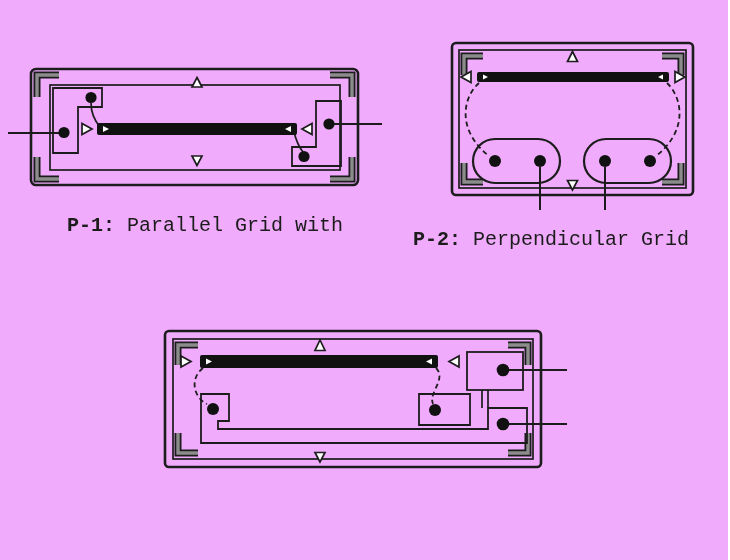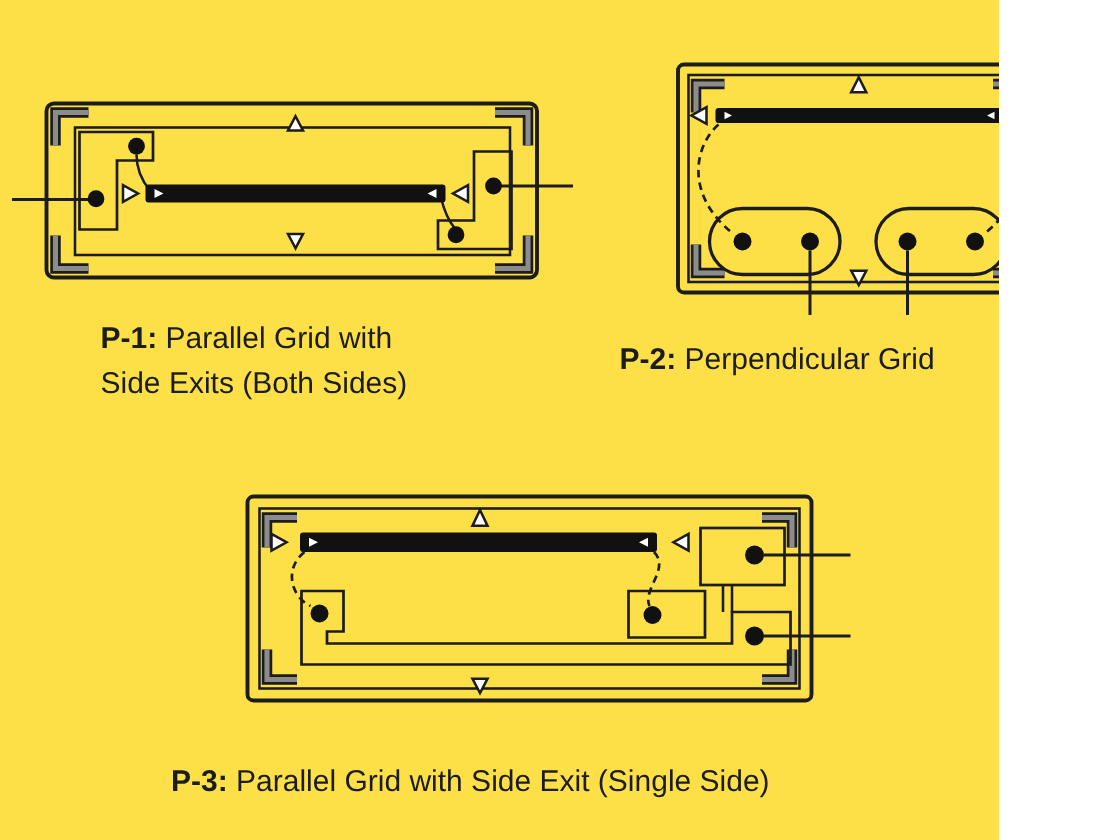--- a/index.html
+++ b/index.html
@@ -1,17 +1,17 @@
 <!DOCTYPE html>
 <html><head>
 <meta charset="utf-8">
 <style>
   html,body{margin:0;padding:0;background:#ffffff;}
-  .stage{position:relative;width:666px;height:560px;background:#fde047;overflow:hidden;
-         font-family:Liberation Sans, sans-serif;}
+  .stage{position:relative;width:728px;height:560px;background:#f0abfc;overflow:hidden;
+         font-family:Liberation Mono, monospace;}
   svg{position:absolute;left:0;top:0;}
   
   .outer{fill:none;stroke:#1c1c1c;stroke-width:2.6;}
   .inner{fill:none;stroke:#1c1c1c;stroke-width:1.7;}
   .trace{fill:none;stroke:#1c1c1c;stroke-width:1.8;stroke-linejoin:miter;}
   .pod{fill:none;stroke:#1c1c1c;stroke-width:2.2;}
   .bar{fill:#111111;}
   .wmark{fill:#ffffff;}
   .tri{fill:#ffffff;stroke:#1c1c1c;stroke-width:1.7;stroke-linejoin:miter;}
   .lead{stroke:#1c1c1c;stroke-width:2;}
@@ -166,26 +166,21 @@
     <circle class="dot" cx="213" cy="409" r="6"></circle>
     <circle class="dot" cx="435" cy="410" r="6"></circle>
     <circle class="dot" cx="503" cy="370" r="6.3"></circle>
     <circle class="dot" cx="503" cy="424" r="6.3"></circle>
   </g>
 </svg>
 
   <div class="caption" style="left:67px;top:211px;">
     <span class="pfx">P-1:</span>
     <span>Parallel Grid with</span><br>
-    <span>Side Exits (Both Sides)</span>
   </div>
 
   <div class="caption" style="left:413px;top:225px;">
     <span class="pfx">P-2:</span>
     <span>Perpendicular Grid</span><br>
   </div>
 
-  <div class="caption" style="left:114px;top:506px;">
-    <span class="pfx">P-3:</span>
-    <span>Parallel Grid with Side Exit (Single Side)</span>
-  </div>
 
 </div>
 
 </body></html>

